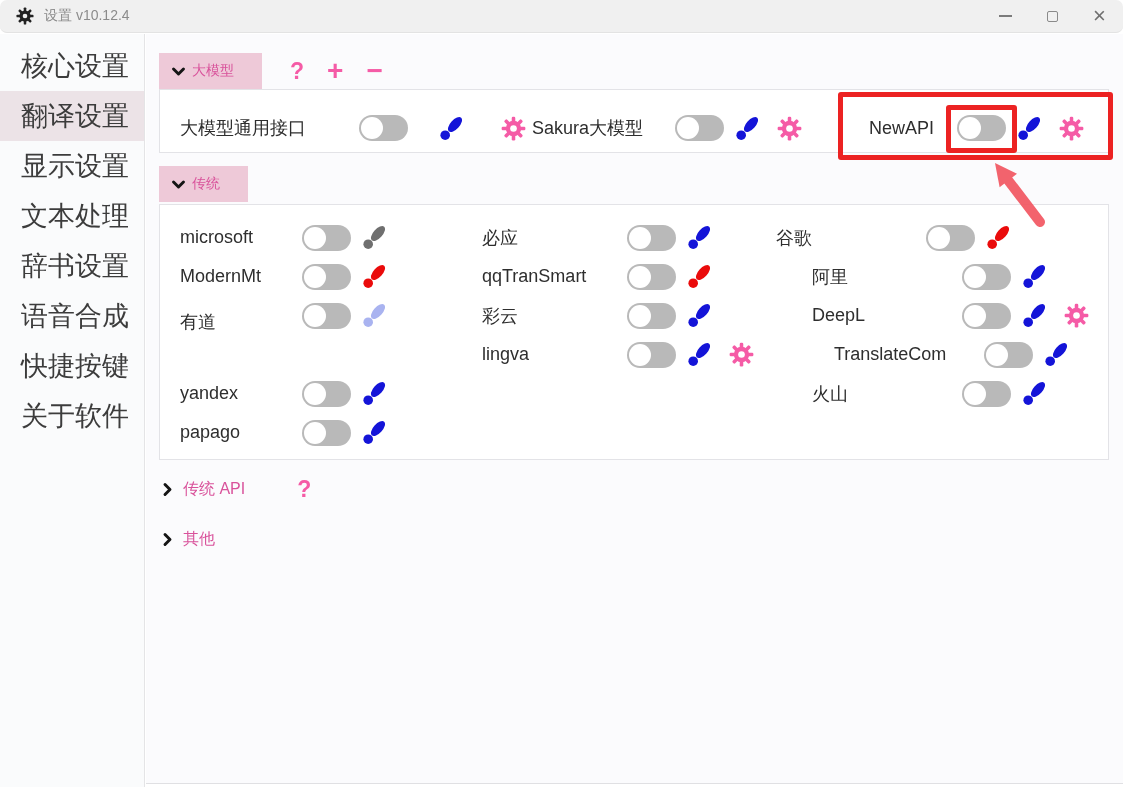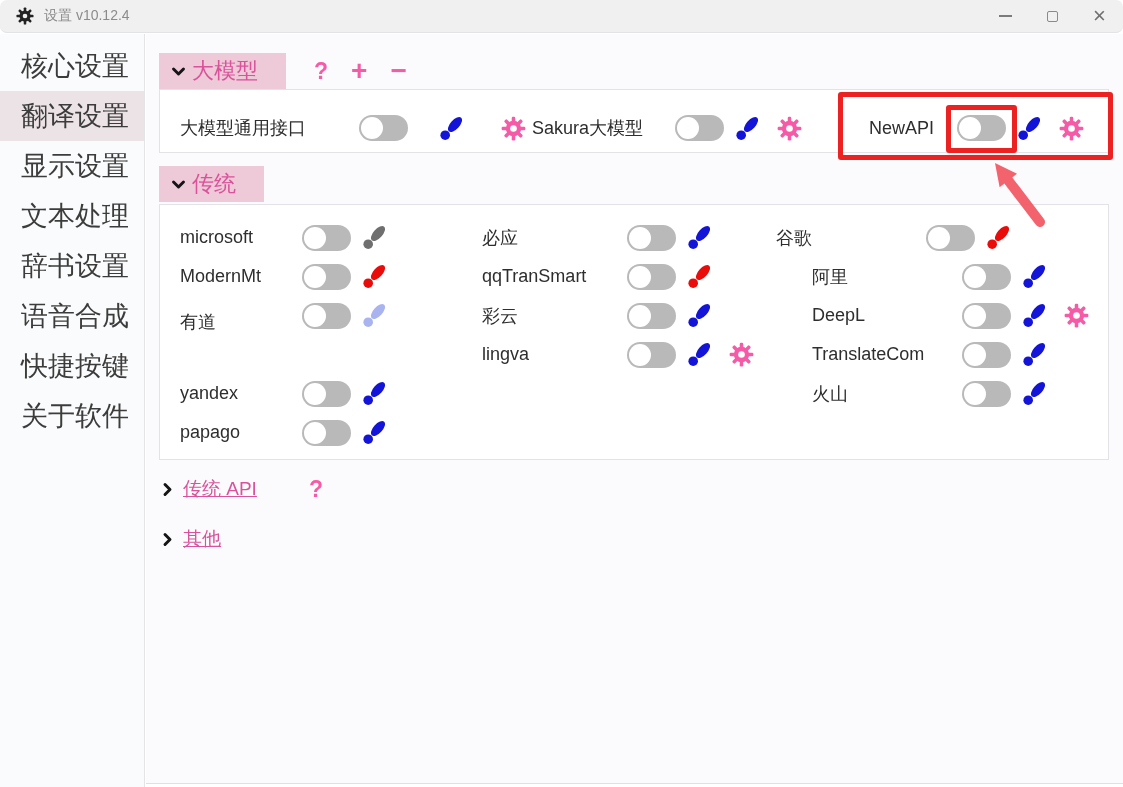--- a/index.html
+++ b/index.html
@@ -24,27 +24,27 @@
   .sidebar{position:absolute;left:0;top:34px;width:145px;height:753px;background:#fafbfc;
     border-right:1px solid #e4e4e6;box-sizing:border-box;padding-top:7px;}
   .side-item{height:50px;display:flex;align-items:center;padding-left:21px;font-size:27px;color:#3c3c3c;cursor:default;}
   .side-item.selected{background:#ece3e7;}
   
   .panel{position:absolute;left:146px;top:34px;width:977px;height:750px;background:#fbfbfd;
     border-bottom:1px solid #e0e0e3;box-sizing:border-box;}
   .sec-header{position:absolute;left:13px;display:flex;align-items:center;}
   .sec-tab{height:36px;display:flex;align-items:center;gap:5px;background:var(--tab-bg);
     padding:0 28px 0 11px;cursor:default;}
-  .tab-label{font-size:22px;color:var(--tab-text);}
+  .tab-label{font-size:14px;color:var(--tab-text);}
   .sec-tools{display:flex;align-items:center;gap:23px;margin-left:28px;color:var(--accent);font-weight:bold;}
   .tool{cursor:default;line-height:1;}
   .tool-help{font-size:23px;}
   .tool-add,.tool-remove{font-size:28px;}
   .collapsed-header{height:32px;display:flex;align-items:center;gap:7px;cursor:default;}
-  .collapsed-label{font-size:19px;color:var(--tab-text);text-decoration:underline;}
+  .collapsed-label{font-size:16px;color:var(--tab-text);}
   .collapsed-header .sec-tools{margin-left:45px;}
   .box{position:absolute;left:13px;width:950px;background:#ffffff;border:1px solid #e3e3e7;box-sizing:border-box;}
   .cell{position:absolute;display:flex;align-items:center;}
   .svc-label{font-size:18px;color:#2e2e2e;white-space:nowrap;flex:none;}
   .toggle{width:49px;height:26px;border-radius:13px;background:var(--toggle-off);
     position:relative;flex:none;margin-left:8px;cursor:pointer;}
   .knob{position:absolute;left:2px;top:2px;width:22px;height:22px;border-radius:50%;background:#ffffff;}
   .icon-wrap{flex:none;display:flex;align-items:center;cursor:pointer;}
   .brush-wrap{margin-left:10px;}
   .gear-wrap{margin-left:16px;}
@@ -375,21 +375,21 @@
             <rect x="10.3" y="0.6" width="3.4" height="6" rx="1.2" transform="rotate(135 12 12)" fill="#f55ba6"></rect>
             <rect x="10.3" y="0.6" width="3.4" height="6" rx="1.2" transform="rotate(180 12 12)" fill="#f55ba6"></rect>
             <rect x="10.3" y="0.6" width="3.4" height="6" rx="1.2" transform="rotate(225 12 12)" fill="#f55ba6"></rect>
             <rect x="10.3" y="0.6" width="3.4" height="6" rx="1.2" transform="rotate(270 12 12)" fill="#f55ba6"></rect>
             <rect x="10.3" y="0.6" width="3.4" height="6" rx="1.2" transform="rotate(315 12 12)" fill="#f55ba6"></rect>
             <circle cx="12" cy="12" r="3.2" fill="#ffffff"></circle>
           </svg>
         </span>
       </div>
       <div class="cell" style="left: 652px; top: 130px; height: 39px;">
-        <span class="svc-label" style="width: 142px;">TranslateCom</span>
+        <span class="svc-label" style="width: 142px; margin-left: 22px;">TranslateCom</span>
         <span class="toggle">
           <span class="knob"></span>
         </span>
         <span class="icon-wrap brush-wrap">
           <svg width="27" height="27" viewBox="0 0 27 27">
             <g fill="#1414d8">
   <ellipse cx="17" cy="9.5" rx="4.6" ry="9.2" transform="rotate(42 17 9.5)"></ellipse>
   <circle cx="7.2" cy="20.2" r="4.8"></circle>
             </g>
           </svg>

